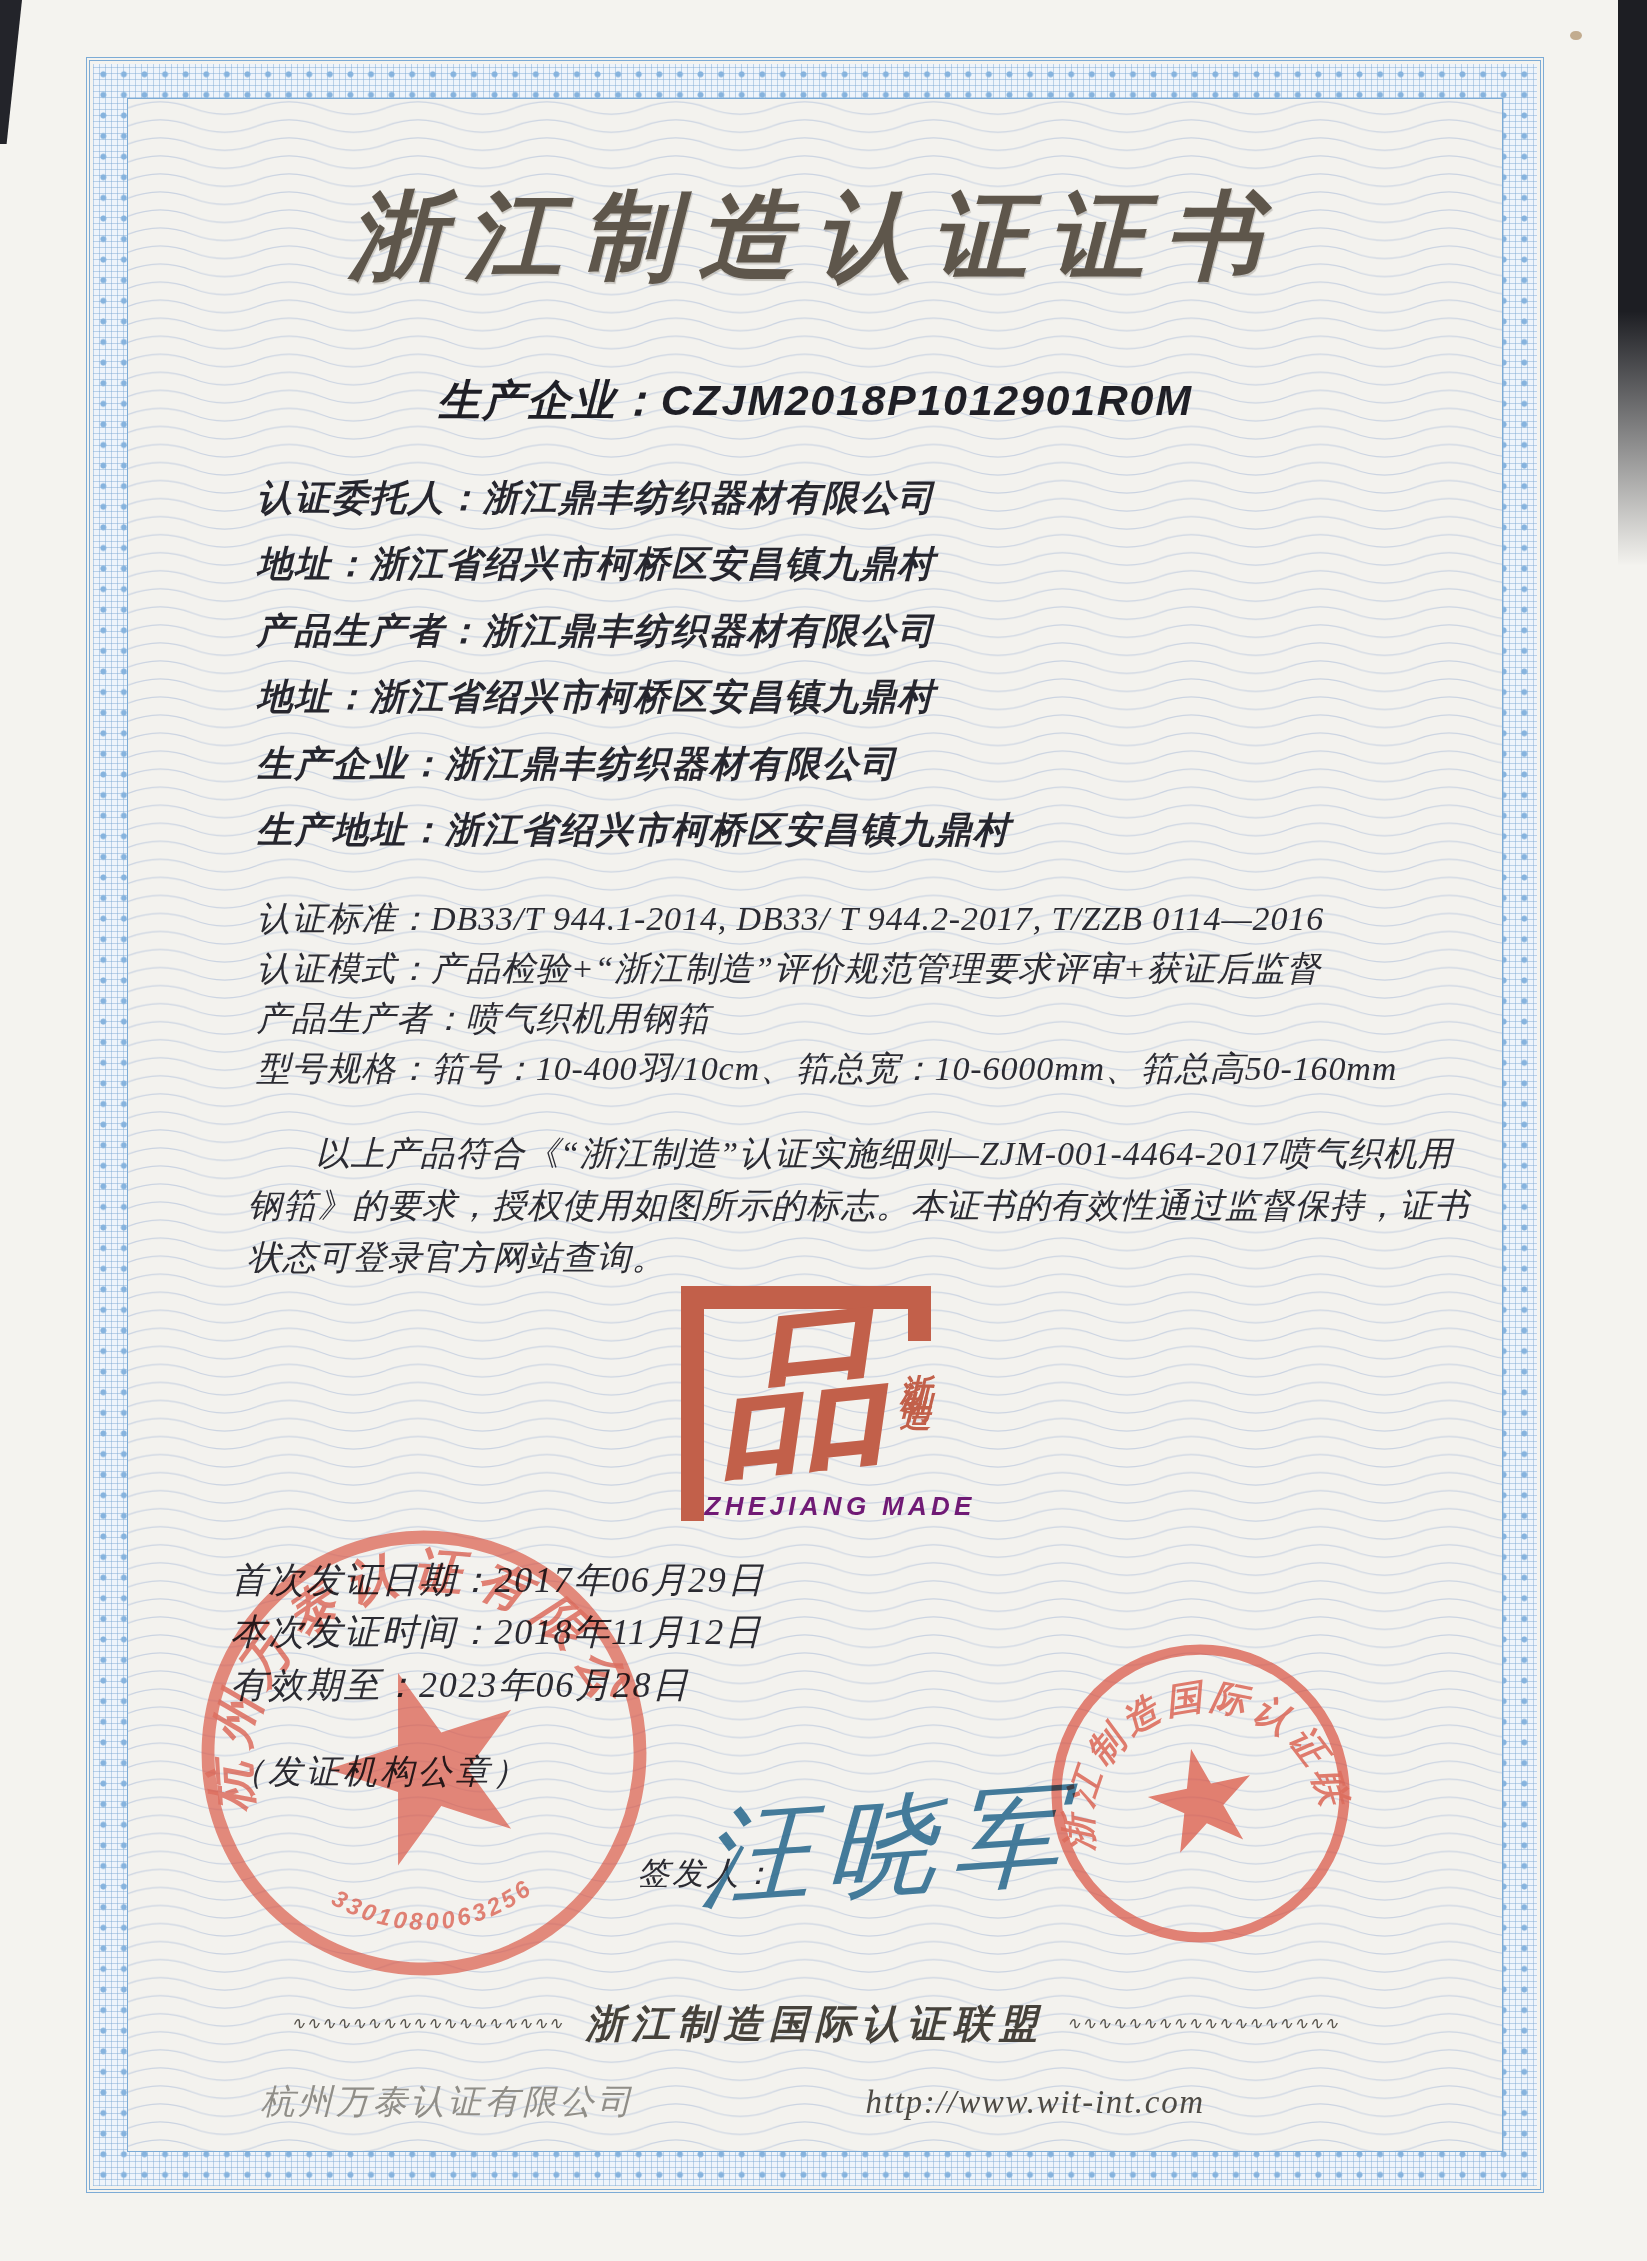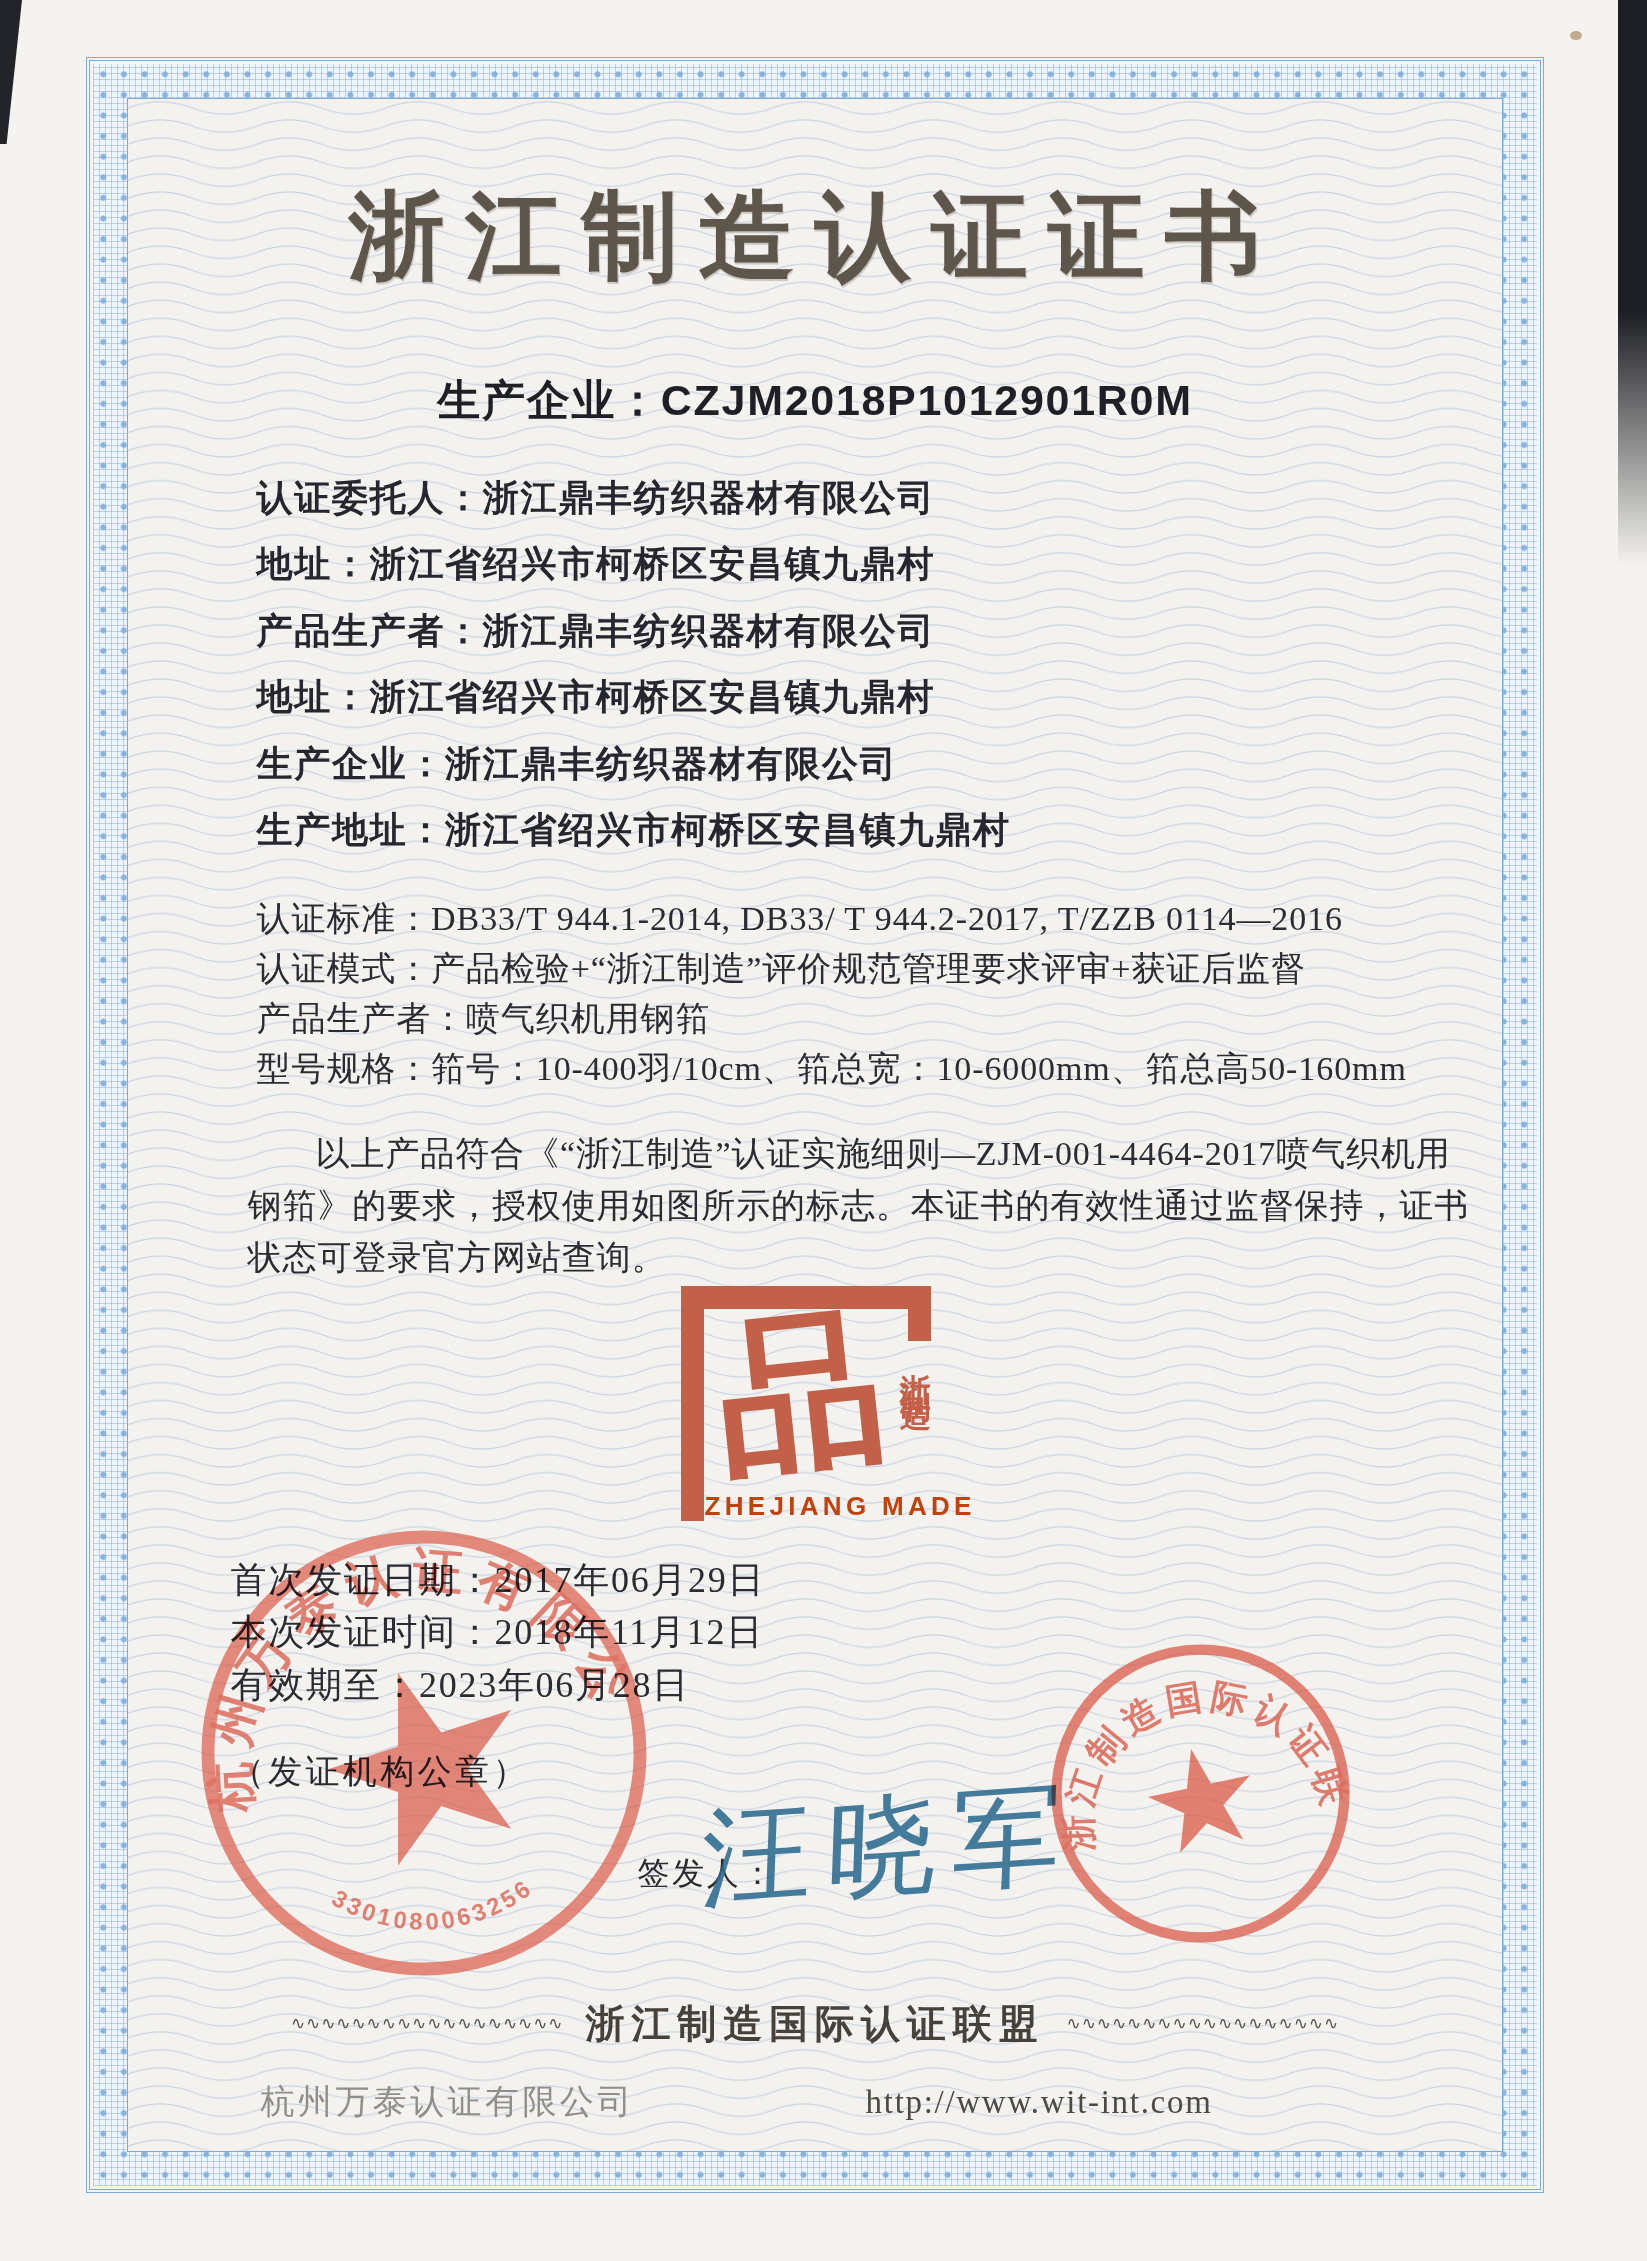--- a/index.html
+++ b/index.html
@@ -24,21 +24,21 @@
     box-sizing:border-box;border:4.3px double #7cabd6;padding:2.6px;}
   .band{position:relative;width:100%;height:100%;box-sizing:border-box;
     background-color:#eef4fb;
     background-image:
       radial-gradient(circle, #86b3de 2.6px, rgba(134,179,222,0) 3.4px),
       repeating-linear-gradient(0deg, rgba(122,166,210,.45) 0 0.9px, rgba(0,0,0,0) 0.9px 6px),
       repeating-linear-gradient(90deg, rgba(122,166,210,.45) 0 0.9px, rgba(0,0,0,0) 0.9px 6px);
     background-size:20.6px 20.6px, auto, auto;}
   .inner{position:absolute;inset:34px;border:1.7px solid #7cabd6;background:#f3f2ee;overflow:hidden;}
   .waves{position:absolute;inset:0;width:100%;height:100%;z-index:0;}
-  .content{position:absolute;inset:0;z-index:1;}
+  .content{position:absolute;inset:0;z-index:1;font-style:italic;}
 
   
   .hei{font-family:"Liberation Sans", sans-serif;font-weight:700;}
   .song{font-family:"Liberation Serif", serif;}
 
   .title{position:absolute;top:74px;left:0;width:100%;text-align:center;
     font-size:96px;font-weight:700;letter-spacing:20.6px;color:#5e564b;
     font-family:"DejaVu Serif", serif;text-shadow:0.9px 1.7px 0.9px rgba(94,86,75,.28);}
   .certno{position:absolute;top:273px;left:0;width:100%;text-align:center;
     font-size:43px;letter-spacing:1.7px;color:#1f1f26;}
@@ -58,21 +58,21 @@
   .bar-left{left:0;top:0;width:23px;height:100%;}
   .bar-top{left:0;top:0;width:100%;height:23px;}
   .bar-right-stub{right:0;top:0;width:23px;height:55px;}
   .logo-glyph{position:absolute;left:29px;top:15.4px;width:180px;text-align:center;
     font-size:168px;line-height:180px;color:#c2604a;font-weight:700;
     transform:rotate(-6deg);font-family:"DejaVu Serif", serif;}
   .logo-side{position:absolute;right:-5.1px;top:63px;writing-mode:vertical-rl;
     font-size:31px;letter-spacing:8.6px;color:#c2604a;font-weight:700;
     font-family:"Liberation Sans", sans-serif;}
   .logo-caption{position:absolute;left:24px;bottom:-1.7px;font-size:26px;letter-spacing:4.3px;
-    color:#c2410c;font-weight:700;font-family:"Liberation Sans", sans-serif;white-space:nowrap;}
+    color:#701a75;font-weight:700;font-family:"Liberation Sans", sans-serif;white-space:nowrap;}
 
   
   .dates{position:absolute;left:103px;top:1462px;}
   .dates p{margin:0 0 13.7px 0;font-size:36px;line-height:39px;color:#2b2b32;letter-spacing:1.7px;}
   .seal-note{position:absolute;left:103px;top:1650px;font-size:34px;color:#2b2b32;letter-spacing:3.4px;}
   .issuer{position:absolute;left:510px;top:1753px;font-size:32px;color:#2b2b32;letter-spacing:2.6px;}
   .signature{position:absolute;left:573px;top:1674px;font-size:110px;letter-spacing:15.4px;
     color:#2c6a8f;opacity:.88;transform:rotate(-4deg) skewX(-6deg);white-space:nowrap;
     font-family:"DejaVu Serif", serif;}
 

